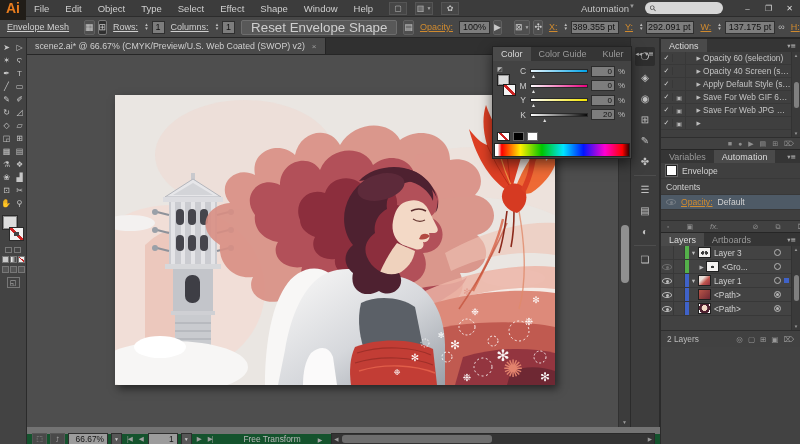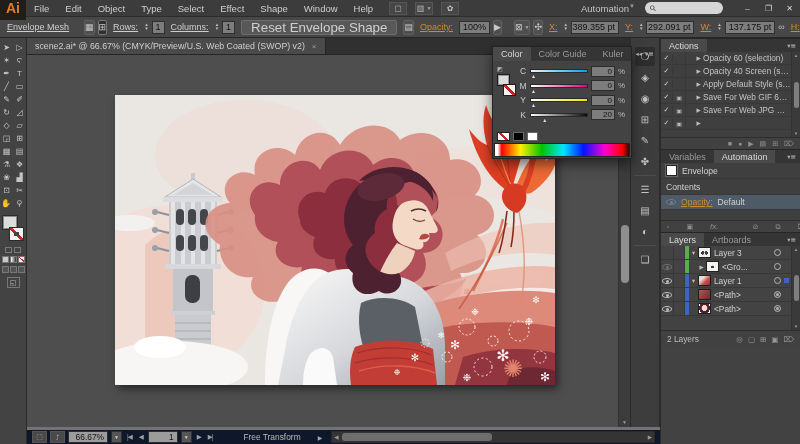--- a/index.html
+++ b/index.html
@@ -151,21 +151,21 @@
   .slval{width:24px;height:11px;background:#7d7d7d;border:1px solid #2c2c2c;color:#111;font-size:8px;display:flex;align-items:center;justify-content:flex-end;padding:0 2px;}
   .slunit{width:9px;font-size:8px;color:#bdbdbd;}
   .cp-swrow{display:flex;align-items:center;gap:3px;padding:3px 4px 2px;}
   .cp-none{width:13px;height:9px;background:#fff;border:1px solid #222;position:relative;overflow:hidden;}
   .cp-none::after{content:"";position:absolute;inset:0;background:linear-gradient(45deg,transparent 40%,#c22 40%,#c22 60%,transparent 60%);}
   .cp-black{width:11px;height:9px;background:#000;border:1px solid #666;}
   .cp-white{width:11px;height:9px;background:#fff;border:1px solid #666;}
   .cp-spectrum{height:14px;margin:0 1px 1px;border:1px solid #242424;background:linear-gradient(to right,#ffffff 0%,#ffffff 2%,#ff0000 5%,#ffef00 19%,#00c400 35%,#00e5ff 51%,#0016ff 66%,#ff00d0 82%,#ff0000 95%,#3a0000 100%);}
 
   
-  #statusbar{position:absolute;left:27px;top:427px;width:633px;height:17px;background:#0f172a;border-top:3px solid #737373;display:flex;align-items:center;gap:3px;padding:0 5px;font-size:8.4px;color:#b9b9b9;z-index:48;}
+  #statusbar{position:absolute;left:27px;top:427px;width:633px;height:17px;background:#14532d;border-top:7px solid #737373;display:flex;align-items:center;gap:3px;padding:0 5px;font-size:8.4px;color:#b9b9b9;z-index:48;}
   .sb-ico{width:15px;height:12px;border:1px solid #565656;background:#494949;display:flex;align-items:center;justify-content:center;font-size:7px;color:#b0b0b0;}
   .sfield{background:#9c9c9c;color:#151515;height:12px;border:1px solid #2e2e2e;display:flex;align-items:center;justify-content:flex-end;padding:0 3px;}
   .sdd{width:11px;height:12px;background:#565656;border:1px solid #2e2e2e;display:flex;align-items:center;justify-content:center;font-size:5px;color:#ccc;}
   .snav{font-size:6.5px;color:#9e9e9e;padding:0 2px;letter-spacing:-1px;}
   .sstatus{margin-left:26px;white-space:nowrap;}
   .spop{font-size:6px;margin-left:14px;color:#a8a8a8;}
   .hscroll{flex:1;height:12px;margin-left:6px;background:#343434;border:1px solid #2a2a2a;display:flex;align-items:center;}
   .hl{font-size:5.5px;color:#999;padding:0 2px;}
   .hthumb{width:150px;height:8px;background:#6e6e6e;border-radius:3px;margin-left:2px;}
   .hfill{flex:1;}

